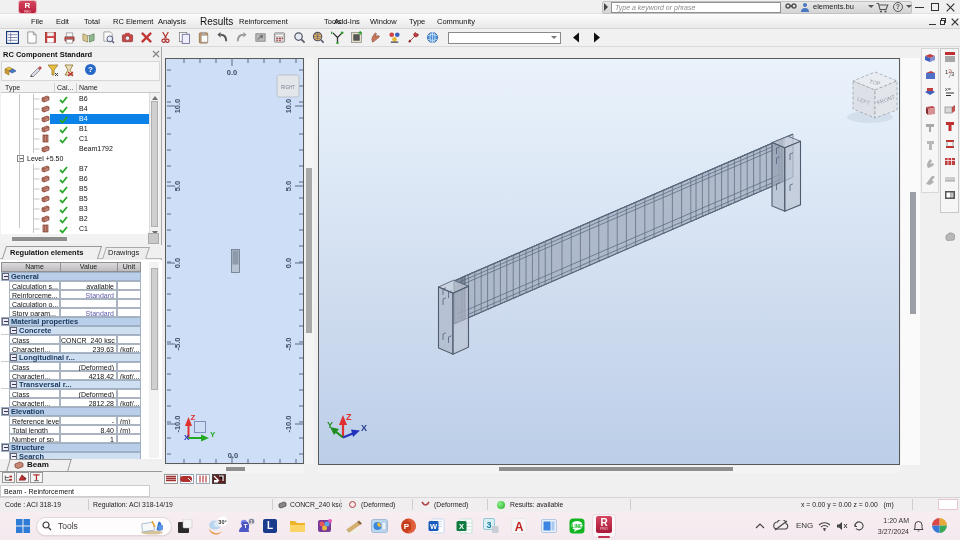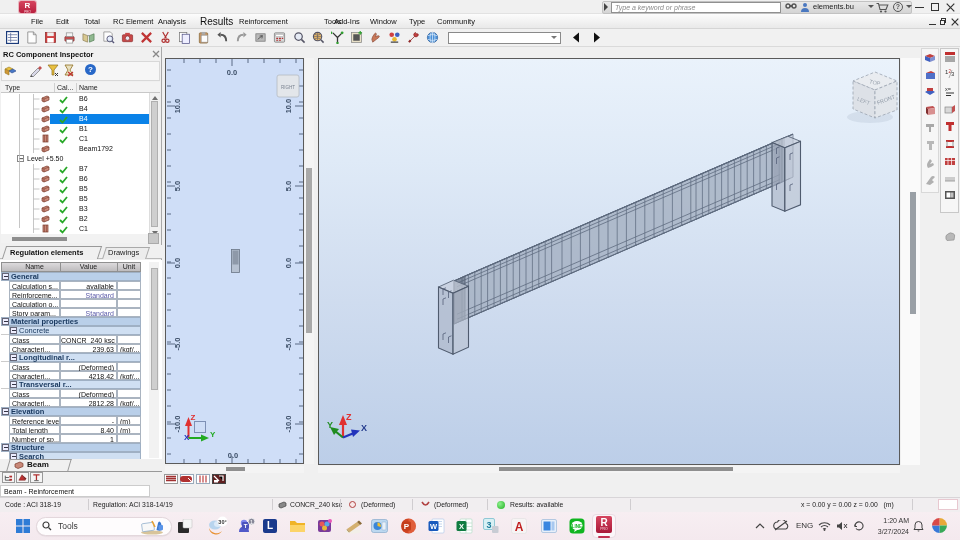--- a/index.html
+++ b/index.html
@@ -165,21 +165,21 @@
 <div class="ab" style="left:448px;top:31.5px;width:113px;height:12px;background:#fff;border:1px solid #8a8a8a;"></div>
 <div class="ab" style="left:551px;top:36px;width:0;height:0;border-top:3.5px solid #777;border-left:3.5px solid transparent;border-right:3.5px solid transparent;"></div>
 <polygon class="ab"></polygon>
 <svg class="ab" style="left:570px;top:31px" width="14" height="13" viewBox="0 0 14 13">
       <polygon points="9,1.5 9,11.5 3,6.5" fill="#111"></polygon>
     </svg>
 <svg class="ab" style="left:589px;top:31px" width="14" height="13" viewBox="0 0 14 13">
       <polygon points="5,1.5 5,11.5 11,6.5" fill="#111"></polygon>
     </svg>
 <div class="ab" style="left:0;top:47px;width:162px;height:450px;background:#f0f0f0;border-right:1px solid #a8a8a8;"></div>
-<div class="ab" style="left:3px;top:48px;width:156px;height:13px;font-size:7.5px;font-weight:bold;color:#111;line-height:13px;">RC Component Inspector</div>
+<div class="ab" style="left:3px;top:48px;width:156px;height:13px;font-size:7.5px;font-weight:bold;color:#111;line-height:13px;">RC Component Standard</div>
 <svg class="ab" style="left:152px;top:50px" width="8" height="8" viewBox="0 0 8 8">
       <path d="M1,1 L7,7 M7,1 L1,7" stroke="#888" stroke-width="1.3"></path>
     </svg>
 <div class="ab" style="left:1px;top:61px;width:159px;height:20px;background:#f6f6f6;border:1px solid #d8d8d8;"></div>
 <svg class="ab" style="left:4px;top:65px" width="13" height="12" viewBox="0 0 13 12">
       <path d="M1,4 L5,2 L9,4 L5,6 Z" fill="#e8c040" stroke="#987820" stroke-width="0.6"></path>
       <path d="M5,6 L9,4 L12,6 L8,8 Z" fill="#4878c8" stroke="#284888" stroke-width="0.6"></path>
       <path d="M1,4 L5,6 L5,10 L1,8 Z" fill="#d09838" stroke="#987820" stroke-width="0.6"></path>
     </svg>
 <svg class="ab" style="left:29px;top:64px" width="13" height="13" viewBox="0 0 13 13">
@@ -379,21 +379,21 @@
 <div class="ab" style="left:60px;top:308px;width:57px;height:9px;background:#fff;border:0.5px solid #aab4c0;font-size:7px;color:#111;line-height:9px;text-align:right;padding-right:2px;white-space:nowrap;"><span style="color:#5a5aa8">Standard</span></div>
 <div class="ab" style="left:117px;top:308px;width:24px;height:9px;background:#fff;border:0.5px solid #aab4c0;font-size:7px;color:#111;line-height:9px;padding-left:2px;white-space:nowrap;overflow:hidden;"></div>
 <div class="ab" style="left:1px;top:317px;width:140px;height:9px;background:#b9cfe9;border:0.5px solid #9fb0c4;"></div>
 <div class="ab" style="left:2px;top:317px;width:7px;height:7px;border:1px solid #667;background:#eef;margin-top:1px;"></div>
     <div class="ab" style="left:3.5px;top:321px;width:4px;height:1px;background:#334;"></div>
 <div class="ab" style="left:11px;top:317px;font-size:7.5px;font-weight:bold;color:#17365c;line-height:9px;">Material properties</div>
 <div class="ab" style="left:1px;top:326px;width:8px;height:9px;background:#fff;border-bottom:0.5px solid #ccc;"></div>
 <div class="ab" style="left:9px;top:326px;width:132px;height:9px;background:#cfdff2;border:0.5px solid #9fb0c4;"></div>
 <div class="ab" style="left:10px;top:326px;width:7px;height:7px;border:1px solid #667;background:#eef;margin-top:1px;"></div>
     <div class="ab" style="left:11.5px;top:330px;width:4px;height:1px;background:#334;"></div>
-<div class="ab" style="left:19px;top:326px;font-size:7.5px;font-weight:normal;color:#17365c;line-height:9px;">Concrete</div>
+<div class="ab" style="left:19px;top:326px;font-size:7.5px;font-weight:bold;color:#17365c;line-height:9px;">Concrete</div>
 <div class="ab" style="left:1px;top:335px;width:8px;height:9px;background:#fff;"></div>
 <div class="ab" style="left:9px;top:335px;width:51px;height:9px;background:#fff;border:0.5px solid #aab4c0;font-size:7px;color:#111;line-height:9px;padding-left:2px;white-space:nowrap;overflow:hidden;">Class</div>
 <div class="ab" style="left:60px;top:335px;width:57px;height:9px;background:#fff;border:0.5px solid #aab4c0;font-size:7px;color:#111;line-height:9px;text-align:right;padding-right:2px;white-space:nowrap;">CONCR_240 ksc</div>
 <div class="ab" style="left:117px;top:335px;width:24px;height:9px;background:#fff;border:0.5px solid #aab4c0;font-size:7px;color:#111;line-height:9px;padding-left:2px;white-space:nowrap;overflow:hidden;"></div>
 <div class="ab" style="left:1px;top:344px;width:8px;height:9px;background:#fff;"></div>
 <div class="ab" style="left:9px;top:344px;width:51px;height:9px;background:#fff;border:0.5px solid #aab4c0;font-size:7px;color:#111;line-height:9px;padding-left:2px;white-space:nowrap;overflow:hidden;">Characteri...</div>
 <div class="ab" style="left:60px;top:344px;width:57px;height:9px;background:#fff;border:0.5px solid #aab4c0;font-size:7px;color:#111;line-height:9px;text-align:right;padding-right:2px;white-space:nowrap;">239.63</div>
 <div class="ab" style="left:117px;top:344px;width:24px;height:9px;background:#fff;border:0.5px solid #aab4c0;font-size:7px;color:#111;line-height:9px;padding-left:2px;white-space:nowrap;overflow:hidden;">(kgf/...</div>
 <div class="ab" style="left:1px;top:353px;width:8px;height:9px;background:#fff;border-bottom:0.5px solid #ccc;"></div>
 <div class="ab" style="left:9px;top:353px;width:132px;height:9px;background:#cfdff2;border:0.5px solid #9fb0c4;"></div>

